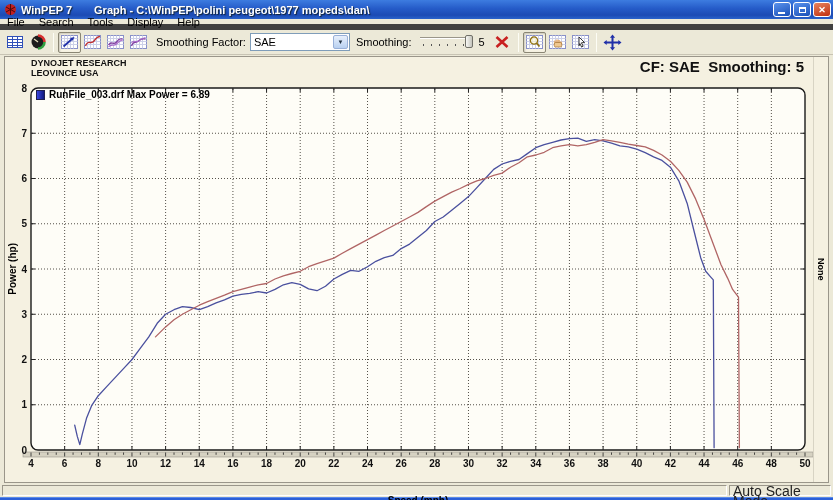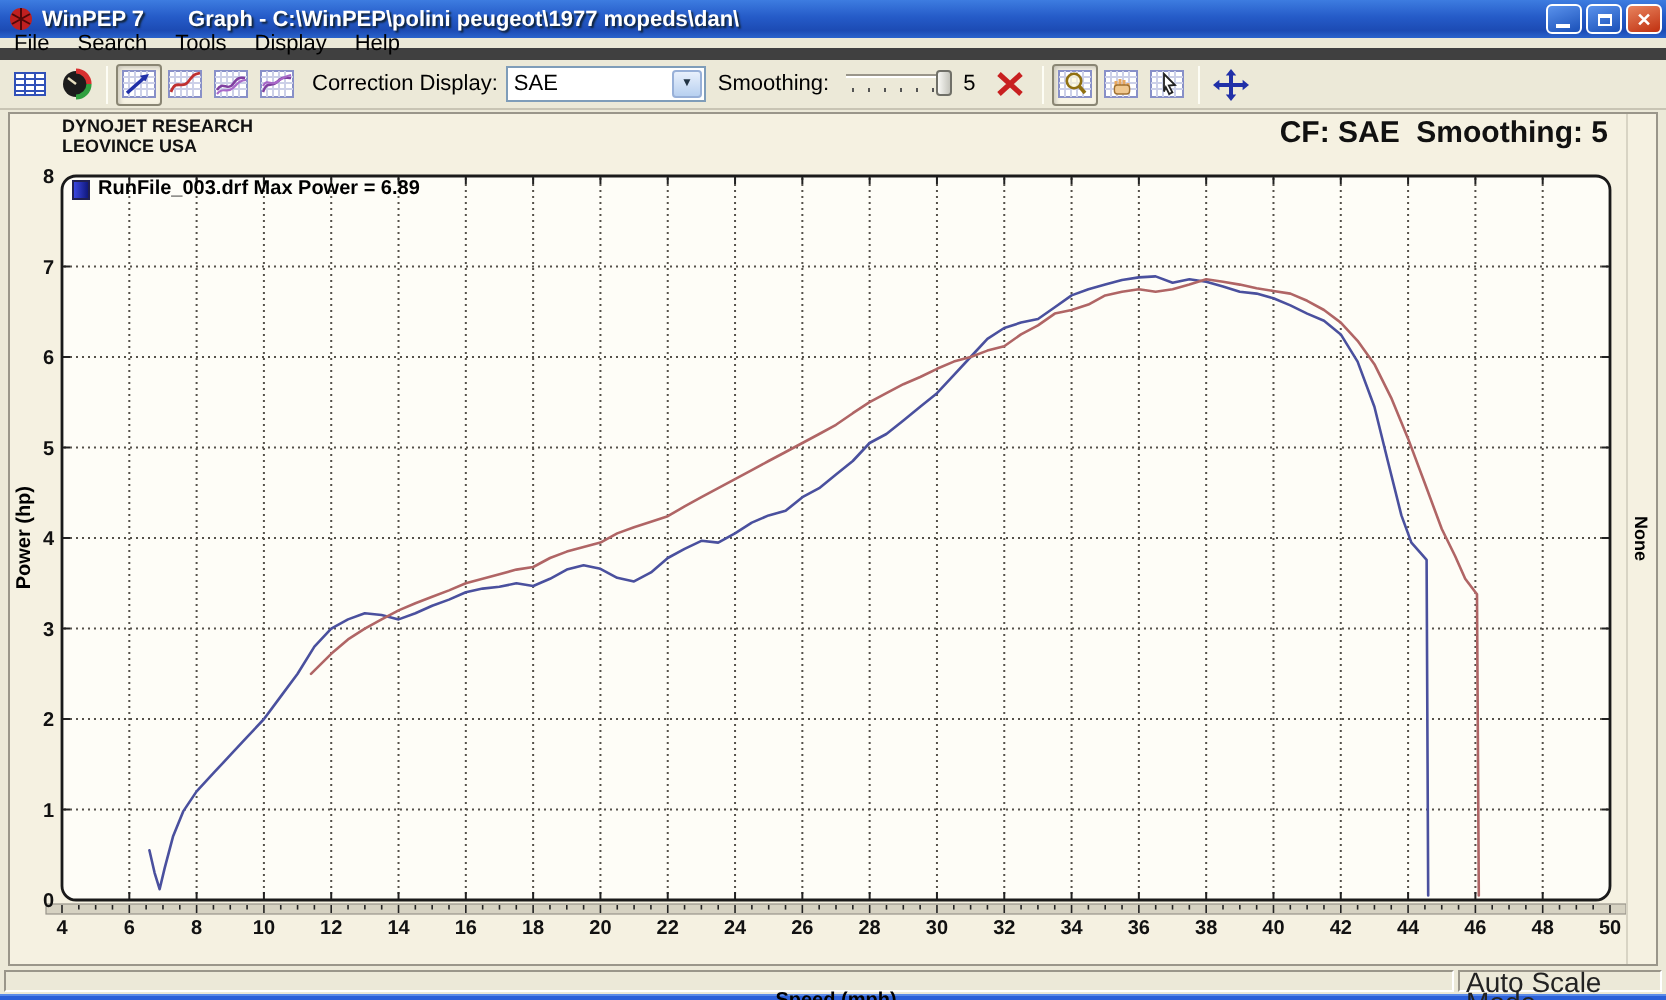--- a/index.html
+++ b/index.html
@@ -145,21 +145,21 @@
     </svg>
   </div>
   <div class="tbtn">
     <svg width="19" height="16" viewBox="0 0 19 16">
       <rect x="1.5" y="1.5" width="16" height="13" fill="#fff" stroke="#8890c8"></rect>
       <path d="M1.5 4.5h16M1.5 7.5h16M1.5 10.5h16M4.5 1.5v13M7.5 1.5v13M10.5 1.5v13M13.5 1.5v13" stroke="#ccd0e8" fill="none"></path>
       <path d="M2.5 12c2-6 4-2 7-5s4-2 7-2" stroke="#8040a0" stroke-width="1.3" fill="none"></path>
       <path d="M2.5 9c2-4 4 0 7-2s4-3 7-3.5" stroke="#a868c8" stroke-width="1.1" fill="none"></path>
     </svg>
   </div>
-  <span class="tlabel">Correction Display:</span>
+  <span class="tlabel">Smoothing Factor:</span>
   <div class="combo">
     <span>SAE</span>
     <span class="combo-arrow">▼</span>
   </div>
   <span class="tlabel">Smoothing:</span>
   <div class="slider">
     <div class="track"></div>
     <div class="ticks"></div>
     <div class="thumb"></div>
   </div>

